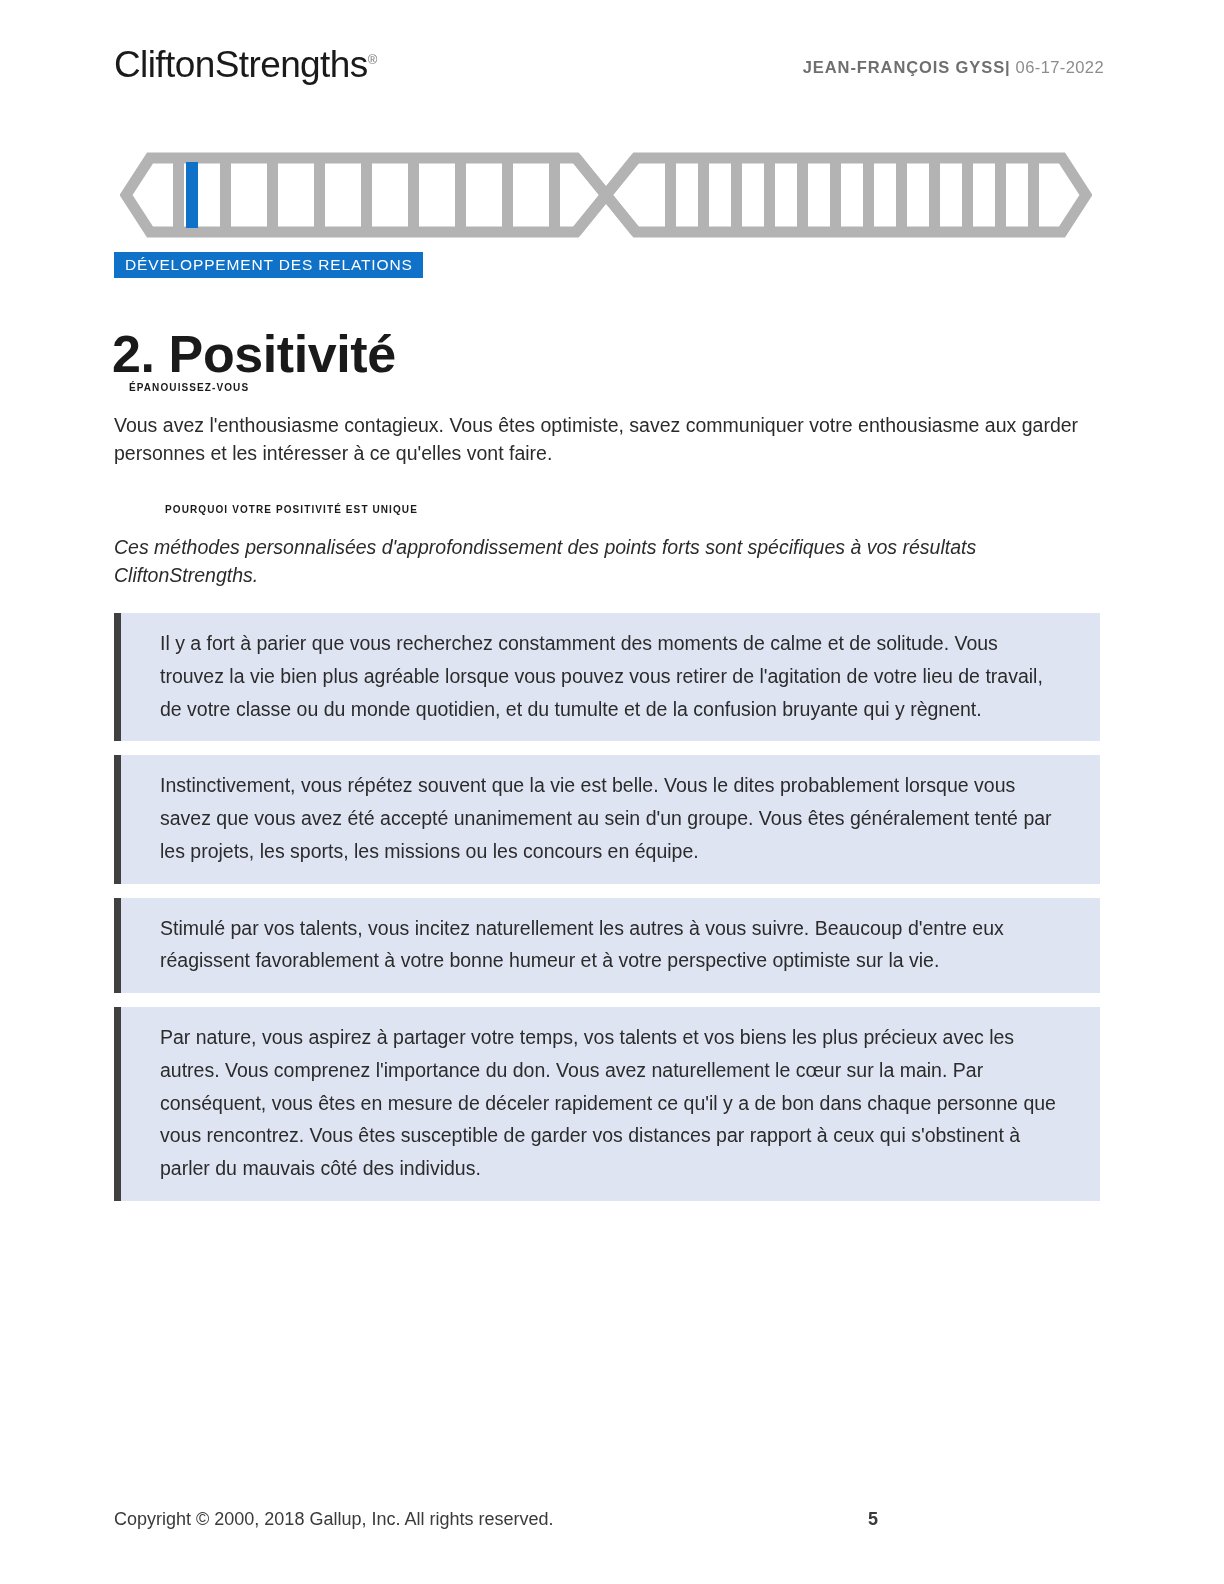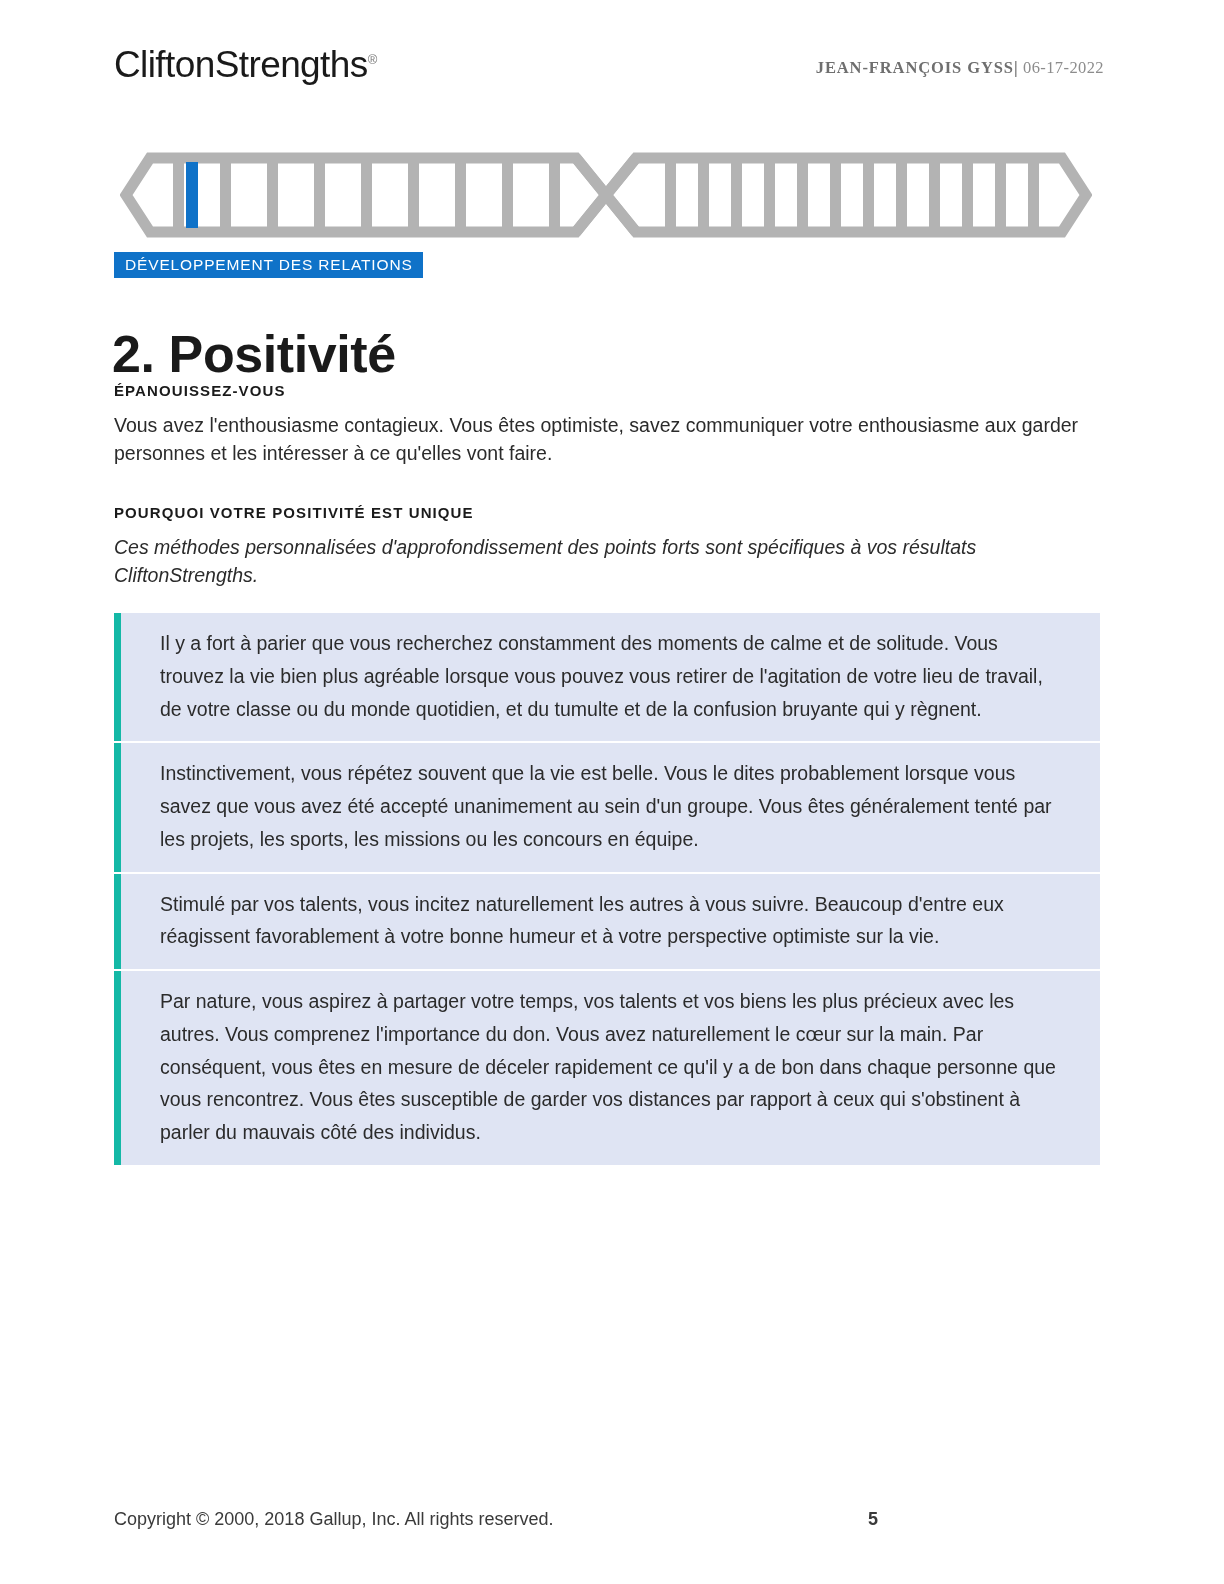--- a/index.html
+++ b/index.html
@@ -48,21 +48,20 @@
     letter-spacing: 0;
   }
   .header-meta {
     position: absolute;
     right: 0;
     top: 14px;
     font-size: 16.5px;
     color: #8c8c8c;
     white-space: nowrap;
     letter-spacing: 0.4px;
-    font-family: Liberation Serif, serif;
   }
   .header-meta .name {
     font-weight: bold;
     color: #6f6f6f;
     letter-spacing: 0.9px;
   }
 
   
   .chromo {
     position: absolute;
@@ -98,56 +97,56 @@
     font-size: 52px;
     font-weight: 700;
     color: #1a1a1a;
     letter-spacing: -0.4px;
     line-height: 1.15;
   }
 
   
   .sec-head {
     position: absolute;
-    left: 114px;
-    font-size: 15px;
+    left: 129px;
+    font-size: 10px;
     font-weight: bold;
     color: #1a1a1a;
     letter-spacing: 1.1px;
   }
   .sec-body {
     position: absolute;
     left: 114px;
     width: 982px;
     font-size: 19.5px;
     color: #2b2b2b;
     line-height: 1.42;
   }
   .sec-body.italic {
     font-style: italic;
   }
 
   #flourish-head { top: 382px; }
   #flourish-body { top: 412px; }
-  #unique-head   { top: 504px; }
+  #unique-head   { top: 504px; margin-left: 36px; }
   #unique-body   { top: 534px; }
 
   
   .cards {
     position: absolute;
     left: 114px;
     top: 613px;
     width: 986px;
   }
   .card {
     position: relative;
     background: #dfe4f3;
-    border-left: 7px solid #14b8a6;
+    border-left: 7px solid #404040;
     box-sizing: border-box;
-    margin-bottom: 2px;
+    margin-bottom: 14px;
     padding: 14px 34px 16px 39px;
   }
   .card p {
     margin: 0;
     font-size: 19.5px;
     color: #2b2b2b;
     line-height: 1.68;
   }
 
   

